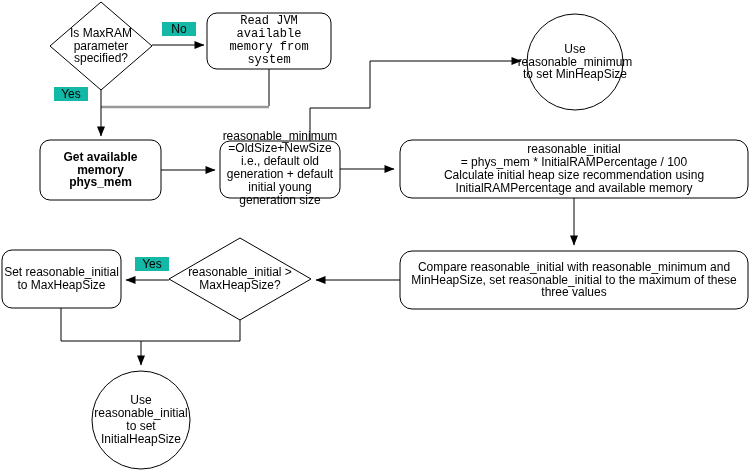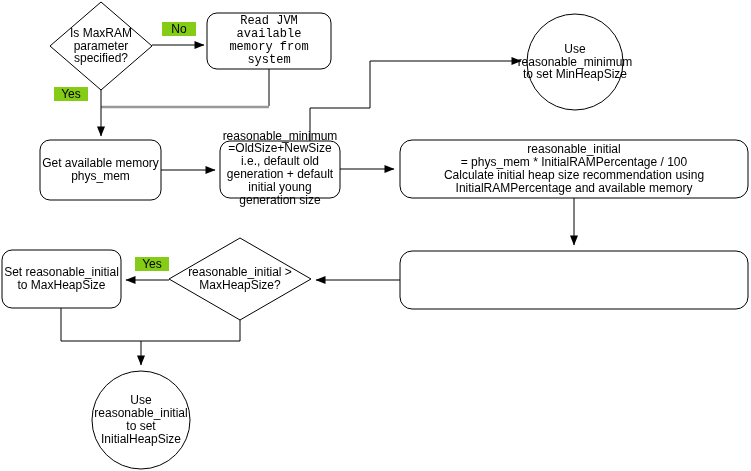--- a/index.html
+++ b/index.html
@@ -27,21 +27,21 @@
     line-height: 1.07;
     color: #000000;
     pointer-events: none;
   }
   .edge-label {
     position: absolute;
     font-size: 12px;
     line-height: 14px;
     color: #000000;
     text-align: center;
-    background: #84cc16;
+    background: #14b8a6;
     padding: 0 1px;
   }
 </style>
 </head>
 <body>
 
 <div class="canvas">
 
   <svg class="layer" width="751" height="471" viewBox="0 0 751 471">
     <defs>
@@ -85,35 +85,38 @@
 parameter
 specified?</div>
 
   <div class="node-label" style="left:207px; top:13px; width:124px; height:56px;font-family:Liberation Mono, monospace;">Read JVM available
 memory from system</div>
 
   <div class="node-label" style="left:500px; top:32px; width:150px; height:60px;">Use
 reasonable_minimum
 to set MinHeapSize</div>
 
-  <div class="node-label" style="left:40px; top:140px; width:121px; height:60px;">Get available memory
+  <div class="node-label" style="left:40px; top:140px; width:121px; height:60px;font-weight:bold;">Get available memory
 phys_mem</div>
 
   <div class="node-label" style="left:210px; top:124px; width:140px; height:88px;">reasonable_minimum
 =OldSize+NewSize
 i.e., default old
 generation + default
 initial young
 generation size</div>
 
   <div class="node-label" style="left:400px; top:140px; width:348px; height:58px;">reasonable_initial
 = phys_mem * InitialRAMPercentage / 100
 Calculate initial heap size recommendation using
 InitialRAMPercentage and available memory</div>
 
+  <div class="node-label" style="left:400px; top:251px; width:348px; height:58px;">Compare reasonable_initial with reasonable_minimum and
+MinHeapSize, set reasonable_initial to the maximum of these
+three values</div>
 
   <div class="node-label" style="left:2px; top:250px; width:119px; height:58px;">Set reasonable_initial
 to MaxHeapSize</div>
 
   <div class="node-label" style="left:170px; top:252px; width:140px; height:54px;">reasonable_initial &gt;
 MaxHeapSize?</div>
 
   <div class="node-label" style="left:81px; top:386px; width:120px; height:68px;">Use
 reasonable_initial
 to set

